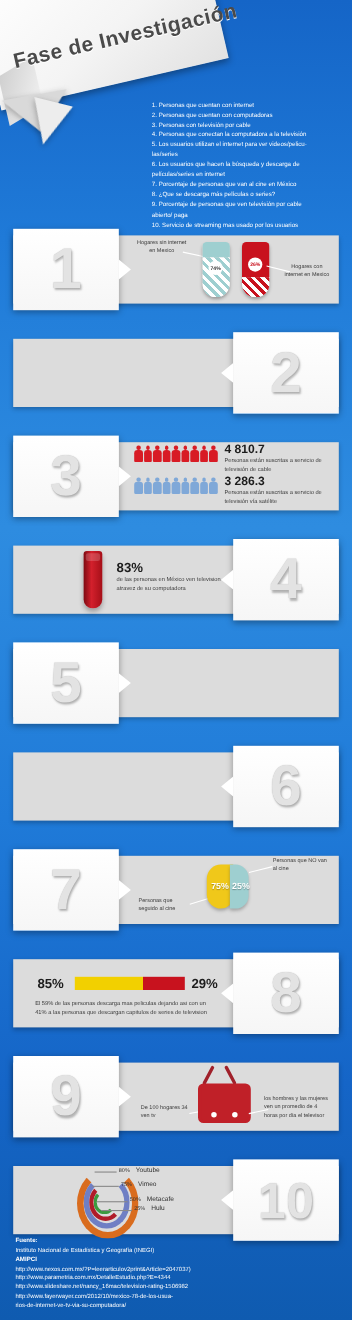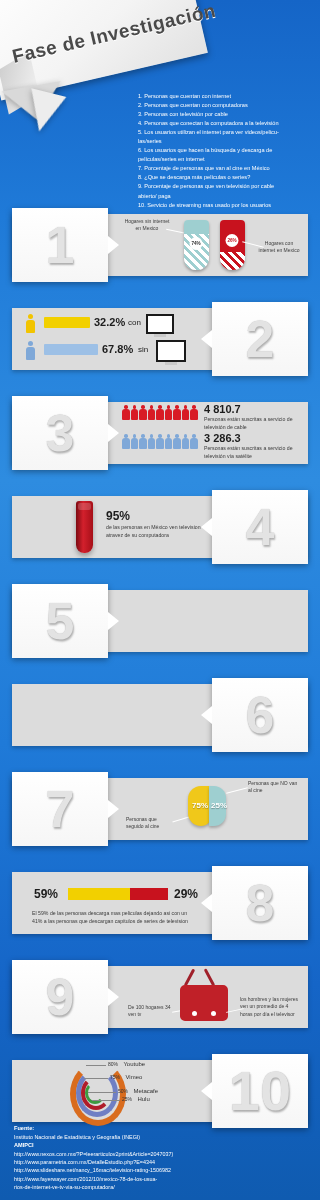--- a/index.html
+++ b/index.html
@@ -224,39 +224,20 @@
       <div class="lbl" style="position:absolute;left:134px;top:26px;width:46px;">Hogares con internet en Mexico</div>
     </div>
   </div>
 
   <div class="panel right" style="top:302px;">
     <div class="grey"></div>
     <div class="card">
       <div class="num">2</div>
     </div>
     <div class="beak"></div>
-    <div class="content">
-      <div class="p-ic" style="left:8px;top:6px;">
-        <i style="width:5px;height:5px;background:#f2c400;"></i>
-        <i style="width:9px;height:13px;background:#f2c400;border-radius:3px 3px 1px 1px;margin-top:1px;"></i>
-      </div>
-      <div class="bar2" style="left:26px;top:9px;width:46px;background:#f2d000;"></div>
-      <div class="big" style="position:absolute;left:76px;top:9px;">32.2%</div>
-      <div style="position:absolute;left:110px;top:10px;font-size:8px;color:#222;">con</div>
-      <div class="monitor" style="left:128px;top:6px;width:24px;height:16px;"></div>
-
-      <div class="p-ic" style="left:8px;top:33px;">
-        <i style="width:5px;height:5px;background:#7fa8d8;"></i>
-        <i style="width:9px;height:13px;background:#7fa8d8;border-radius:3px 3px 1px 1px;margin-top:1px;"></i>
-      </div>
-      <div class="bar2" style="left:26px;top:36px;width:54px;background:#9dc0e6;"></div>
-      <div class="big" style="position:absolute;left:84px;top:36px;">67.8%</div>
-      <div style="position:absolute;left:120px;top:37px;font-size:8px;color:#222;">sin</div>
-      <div class="monitor" style="left:138px;top:32px;width:26px;height:18px;"></div>
-    </div>
   </div>
 
   <div class="panel left" style="top:396px;">
     <div class="grey"></div>
     <div class="card">
       <div class="num">3</div>
     </div>
     <div class="beak"></div>
     <div class="content">
       <div class="prow" id="row-cable" style="left:0;top:3px;">
@@ -344,21 +325,21 @@
   </div>
 
   <div class="panel right" style="top:490px;">
     <div class="grey"></div>
     <div class="card">
       <div class="num">4</div>
     </div>
     <div class="beak"></div>
     <div class="content">
       <div class="therm" style="left:58px;top:5px;"></div>
-      <div class="big" style="position:absolute;left:88px;top:14px;font-size:12px;">95%</div>
+      <div class="big" style="position:absolute;left:88px;top:14px;font-size:12px;">83%</div>
       <div class="sub" style="position:absolute;left:88px;top:28px;width:96px;">de las personas en México ven television atravez de su computadora</div>
     </div>
   </div>
 
   <div class="panel left" style="top:584px;">
     <div class="grey"></div>
     <div class="card">
       <div class="num">5</div>
     </div>
     <div class="beak"></div>
@@ -394,21 +375,21 @@
     </div>
   </div>
 
   <div class="panel right" style="top:866px;">
     <div class="grey"></div>
     <div class="card">
       <div class="num">8</div>
     </div>
     <div class="beak"></div>
     <div class="content">
-      <div class="big" style="position:absolute;left:16px;top:16px;font-size:12px;">59%</div>
+      <div class="big" style="position:absolute;left:16px;top:16px;font-size:12px;">85%</div>
       <div class="sbar" style="left:50px;top:16px;">
         <div class="a" style="width:62px;"></div>
         <div class="b" style="width:38px;"></div>
       </div>
       <div class="big" style="position:absolute;left:156px;top:16px;font-size:12px;">29%</div>
       <div class="sub" style="position:absolute;left:14px;top:38px;width:166px;">El 59% de las personas descarga mas peliculas dejando asi con un 41% a las personas que descargan capitulos de series de television</div>
     </div>
   </div>
 
   <div class="panel left" style="top:960px;">
@@ -429,21 +410,21 @@
       </div>
 
       <div class="leader" style="left:104px;top:44px;width:18px;transform:rotate(-12deg);"></div>
       <div class="lbl" style="position:absolute;left:118px;top:30px;width:62px;text-align:left;">los hombres y las mujeres ven un promedio de 4 horas por día el televisor</div>
     </div>
   </div>
 
   <div class="panel right" style="top:1054px;">
     <div class="grey"></div>
     <div class="card">
-      <div class="num" style="font-size:56px;">10</div>
+      <div class="num" style="font-size:46px;">10</div>
     </div>
     <div class="beak"></div>
     <div class="content">
       <div class="donut" style="left:52px;top:2px;">
         <div class="ring" style="left:0;top:0;width:44px;height:52px;border:6px solid #d96c1e;border-top-color:transparent;"></div>
         <div class="ring" style="left:6px;top:7px;width:32px;height:38px;border:5px solid #6f7fc4;border-top-color:transparent;"></div>
         <div class="ring" style="left:11px;top:14px;width:22px;height:26px;border:4px solid #b01c2a;border-top-color:transparent;border-right-color:transparent;"></div>
         <div class="ring" style="left:15px;top:20px;width:14px;height:16px;border:3.5px solid #3c9a40;border-top-color:transparent;border-right-color:transparent;"></div>
       </div>
 

